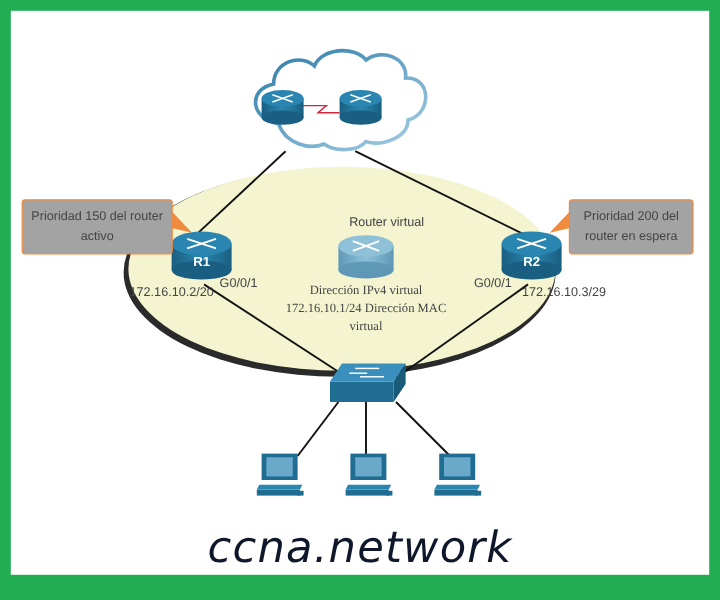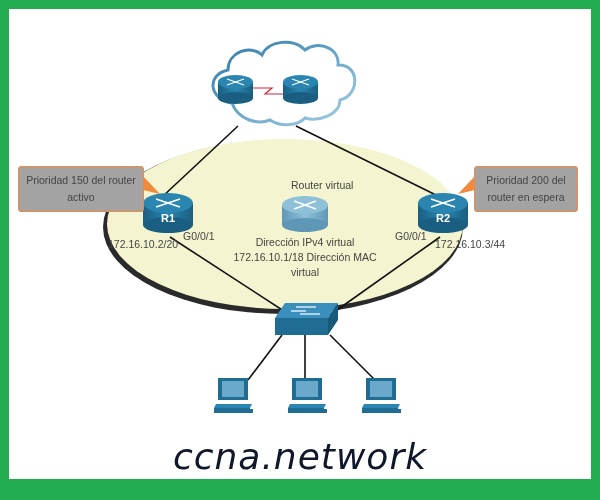--- a/index.html
+++ b/index.html
@@ -1,20 +1,20 @@
 <!DOCTYPE html>
 <html><head>
 <meta charset="utf-8">
 <style>
   html, body { margin:0; padding:0; }
   body { width:600px; height:500px; background:#22ad52; position:relative; overflow:hidden; font-family:"Liberation Sans", sans-serif; }
   .frame { position:absolute; left:9px; top:9px; width:582px; height:470px; background:#ffffff; }
   svg.diagram { position:absolute; left:0; top:0; width:600px; height:500px; }
   .lbl { position:absolute; font-size:10.5px; color:#444; white-space:nowrap; line-height:13px; }
-  .center-text { text-align:center; }
+  .center-text { text-align:center;font-family:Liberation Serif, serif; }
   .callout { position:absolute; background:#a3a3a3; border:1.5px solid #f08a3c; border-radius:3px; font-size:10.5px; color:#444; text-align:center; line-height:17px; display:flex; align-items:center; justify-content:center; box-sizing:border-box; }
   .brand { position:absolute; left:0; width:600px; top:436px; text-align:center; font-family:"DejaVu Sans", sans-serif; font-size:36px; color:#0f172a; font-style:italic; letter-spacing:1px; font-weight:300; }
 </style>
 </head>
 <body>
 
 <div class="frame"></div>
 
 <svg class="diagram" viewBox="0 0 600 500">
   <defs>
@@ -149,21 +149,21 @@
 <div class="callout" style="left:474px; top:166px; width:104px; height:46px;">
   <span>Prioridad 200 del router en espera</span>
 </div>
 
 <div class="lbl" style="left:291px; top:163px;margin-top:16px;">Router virtual</div>
 
 <div class="lbl" style="left:183px; top:230px;">G0/0/1</div>
 <div class="lbl" style="left:108px; top:238px;">172.16.10.2/20</div>
 
 <div class="lbl" style="left:395px; top:230px;">G0/0/1</div>
-<div class="lbl" style="left:435px; top:238px;">172.16.10.3/44</div>
+<div class="lbl" style="left:435px; top:238px;">172.16.10.3/29</div>
 
 <div class="lbl center-text" style="left:205px; top:235px; width:200px; line-height:15px;">
   <div>Dirección IPv4 virtual</div>
-  <div>172.16.10.1/18 Dirección MAC</div>
+  <div>172.16.10.1/24 Dirección MAC</div>
   <div>virtual</div>
 </div>
 
 <div class="brand">ccna.network</div>
 
 </body></html>

